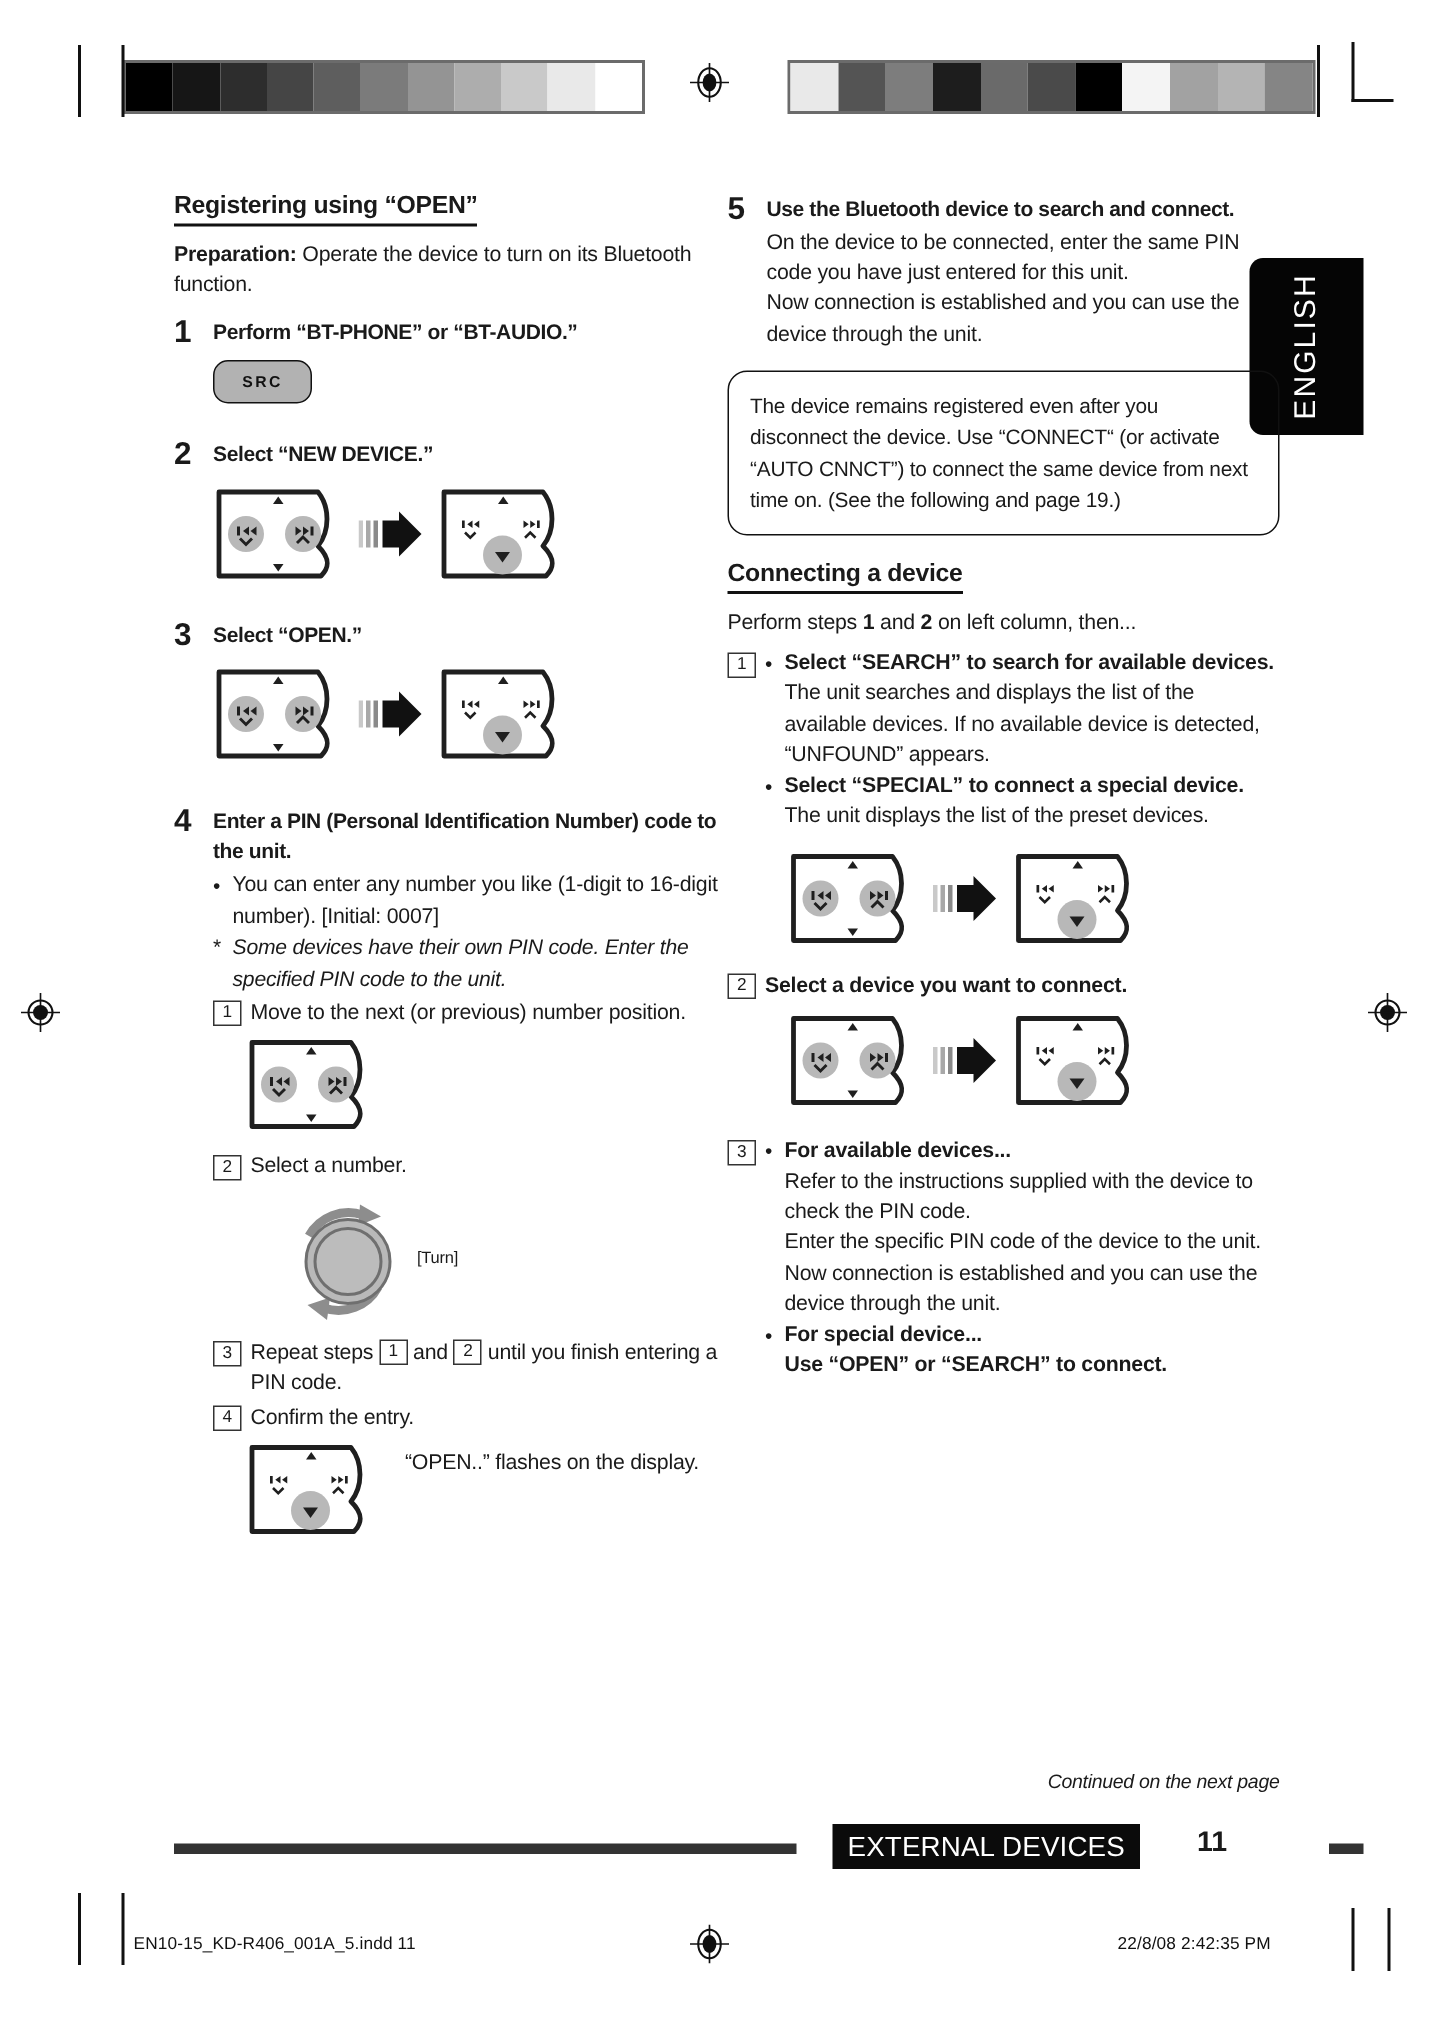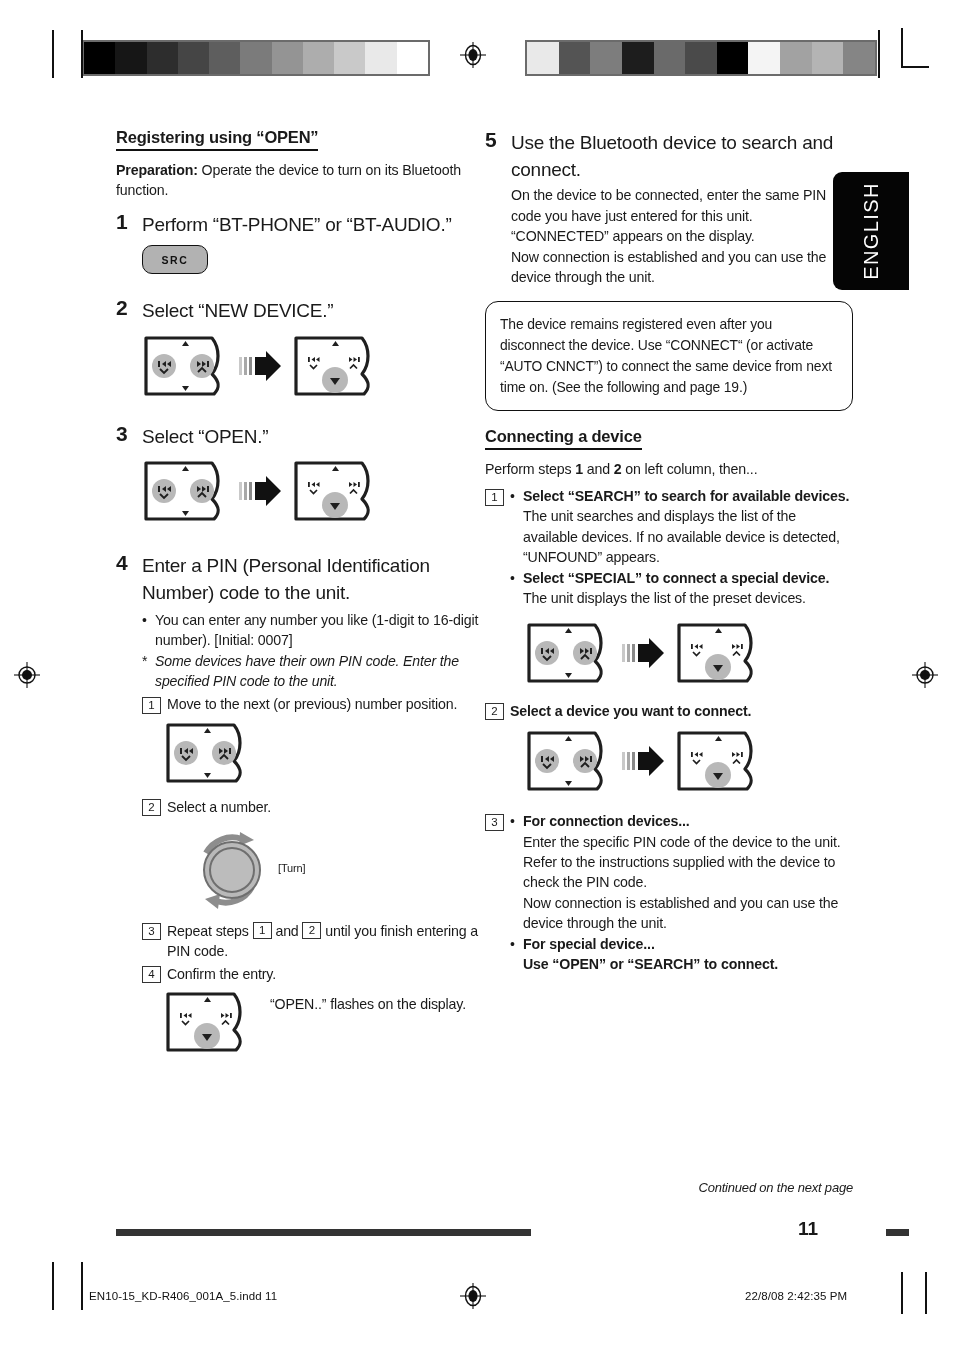--- a/index.html
+++ b/index.html
@@ -33,21 +33,21 @@
   p.body{font-size:14.2px;line-height:1.44;margin:0 0 9px 0;letter-spacing:-0.15px;}
   .b{font-weight:bold;}
 
   
   .step{display:flex;margin:0 0 6px 0;}
   .step .num{
     font-size:21px;font-weight:bold;width:26px;flex:0 0 26px;line-height:1.12;
     letter-spacing:-0.5px;
   }
   .step .stepbody{flex:1 1 auto;}
-  .step .title{font-size:19px;font-weight:normal;line-height:1.4;letter-spacing:-0.25px;margin:2px 0 0 0;}
+  .step .title{font-size:14px;font-weight:bold;line-height:1.4;letter-spacing:-0.25px;margin:2px 0 0 0;}
   .step .txt{font-size:14.2px;line-height:1.44;letter-spacing:-0.15px;margin:0;}
 
   
   .bul{display:flex;margin:0;}
   .bul .dot{flex:0 0 13px;font-size:14px;line-height:1.44;}
   .bul .btxt{flex:1 1 auto;font-size:14.2px;line-height:1.44;letter-spacing:-0.15px;}
 
   
   .ast{display:flex;margin:0;}
   .ast .star{flex:0 0 13px;font-size:14px;line-height:1.44;}
@@ -434,21 +434,20 @@
     </div>
   </div>
 
   <div class="col right">
 
     <div class="step">
       <div class="num">5</div>
       <div class="stepbody">
         <p class="title">Use the Bluetooth device to search and connect.</p>
         <p class="txt" style="margin-top:2px;">On the device to be connected, enter the same PIN code you have just entered for this unit.</p>
-        <p class="txt">“CONNECTED” appears on the display.</p>
         <p class="txt">Now connection is established and you can use the device through the unit.</p>
       </div>
     </div>
 
     <div class="notebox">
       <p>The device remains registered even after you disconnect the device. Use “CONNECT“ (or activate “AUTO CNNCT”) to connect the same device from next time on. (See the following and page 19.)</p>
     </div>
 
     <h2 class="sec">Connecting a device</h2>
 
@@ -585,42 +584,43 @@
       </div>
     </div>
 
     
     <div class="substep" style="margin-top:18px;">
       <div class="sn"><span class="bnum">3</span></div>
       <div class="sb">
         <div class="bul">
           <div class="dot">•</div>
           <div class="btxt">
-            <span class="b">For connection devices...</span>
+            <span class="b">For available devices...</span>
+            <div>Refer to the instructions supplied with the device to check the PIN code.</div>
             <div>Enter the specific PIN code of the device to the unit.</div>
-            <div>Refer to the instructions supplied with the device to check the PIN code.</div>
             <div>Now connection is established and you can use the device through the unit.</div>
           </div>
         </div>
         <div class="bul">
           <div class="dot">•</div>
           <div class="btxt">
             <span class="b">For special device...</span>
             <div class="b">Use “OPEN” or “SEARCH” to connect.</div>
           </div>
         </div>
       </div>
     </div>
 
   </div>
 
   <div class="contnext">Continued on the next page</div>
 
   <div class="footbar">
     <div class="rule ruleL"></div>
+    <div class="chip">EXTERNAL DEVICES</div>
     <div class="pgno">11</div>
     <div class="rule ruleR"></div>
   </div>
 
   <div class="prodline">
     <div class="fn">EN10-15_KD-R406_001A_5.indd   11</div>
     <div class="ts">22/8/08   2:42:35 PM</div>
   </div>
 
 </div>

